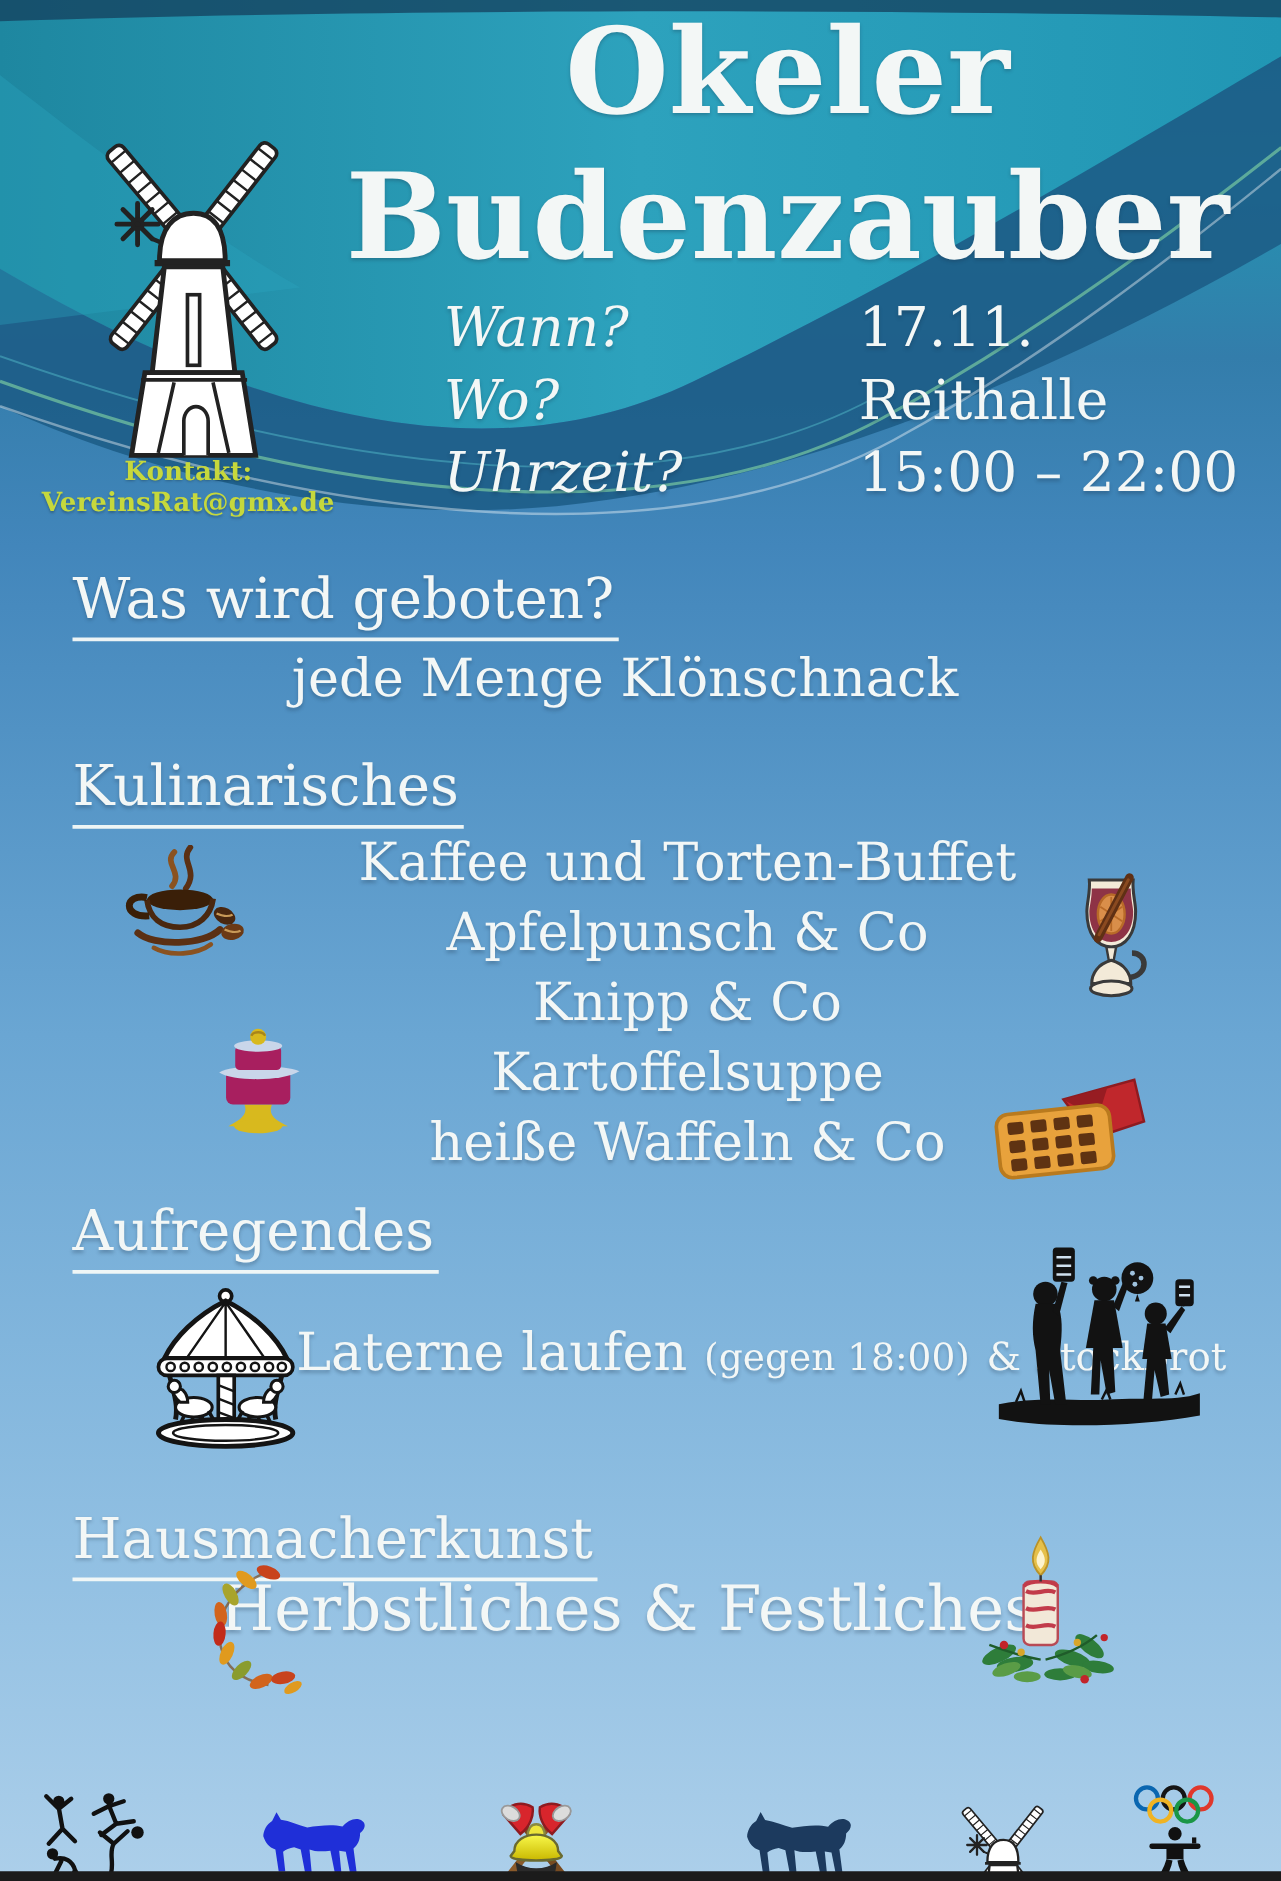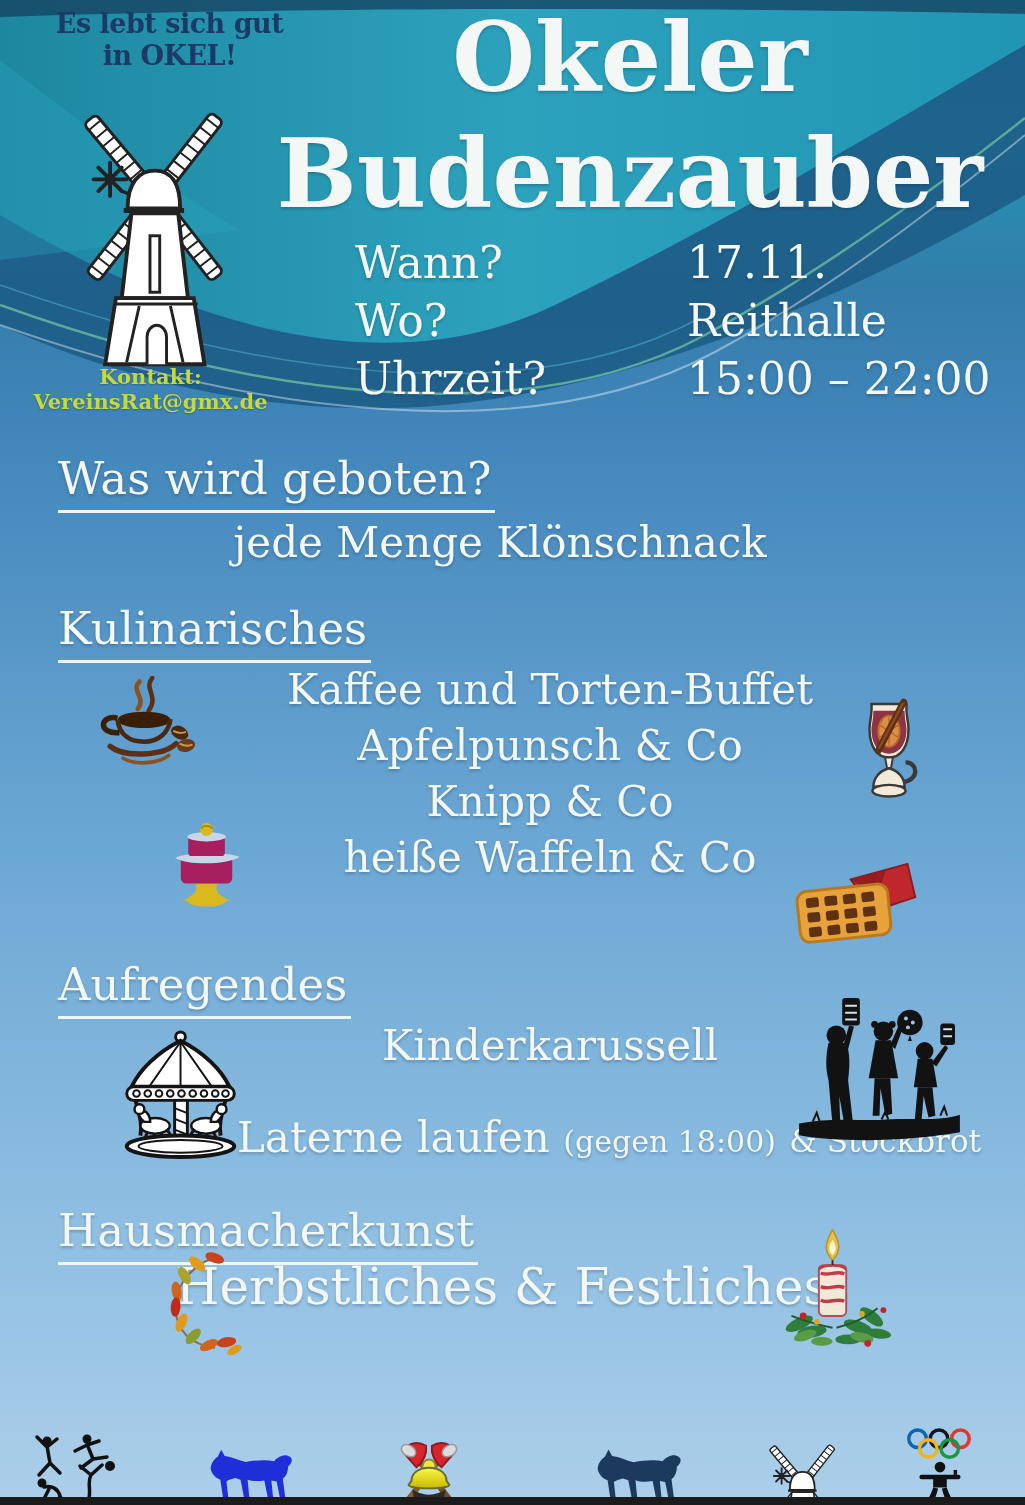--- a/index.html
+++ b/index.html
@@ -15,21 +15,21 @@
   .badge{left:52px;top:8px;width:235px;text-align:center;font-size:27px;font-weight:bold;
          color:#1c3a66;line-height:1.2;letter-spacing:-.5px;}
   .windmill-main{left:70px;top:82px;width:158px;height:292px;}
   .contact{left:18px;top:364px;width:265px;text-align:center;color:#c6d83c;font-weight:bold;
            font-size:21px;line-height:1.2;text-shadow:0 1px 2px rgba(0,0,0,.25);}
   .title{left:240px;top:10px;width:780px;text-align:center;font-weight:bold;}
   .title .l1{font-size:95px;line-height:1;}
   .title .l2{font-size:95px;line-height:1;margin-top:21px;}
   .details{left:355px;top:234px;width:640px;font-size:44px;}
   .details .row{height:58px;line-height:58px;white-space:nowrap;}
-  .details .lab{display:inline-block;width:318px;}
+  .details .lab{display:inline-block;width:318px;font-style:italic;}
   h2.sec{margin:0;font-size:45px;font-weight:normal;display:inline-block;
          border-bottom:3px solid rgba(245,250,248,.95);padding:0 4px 5px 0;}
   .h-offer{left:58px;top:452px;}
   .lead{left:0;top:518px;width:1000px;text-align:center;font-size:42px;}
   .h-culinary{left:58px;top:602px;}
   .list{text-align:center;font-size:42px;line-height:56px;}
   .culinary-list{left:75px;top:662px;width:950px;}
   .h-exciting{left:58px;top:958px;}
   .exciting-list{left:75px;top:1018px;width:950px;}
   .laterne{margin-left:118px;white-space:nowrap;margin-top:36px;}
@@ -319,24 +319,20 @@
     <rect width="1025" height="1505" fill="url(#bodyGrad)"></rect>
     <path d="M0,0 H1025 V45 C880,130 740,215 555,305 C375,392 170,315 0,215 Z" fill="url(#tealGrad)"></path>
     <path d="M0,215 C170,315 375,392 555,305 C740,215 880,130 1025,45 V195 C860,290 650,385 445,405 C255,422 95,368 0,325 Z" fill="#1d5c86" opacity=".88"></path>
     <path d="M0,0 H1025 V14 C700,7 300,7 0,17 Z" fill="#143f5c" opacity=".75"></path>
     <path d="M0,60 C90,130 170,190 240,230 L0,260 Z" fill="#2aa6bf" opacity=".35"></path>
     <path d="M0,305 C250,395 520,435 705,335 C825,270 940,185 1025,118" stroke="#8fe6a8" stroke-width="2.5" fill="none" opacity=".55"></path>
     <path d="M0,325 C250,413 530,452 715,352 C835,287 945,200 1025,135" stroke="#ffffff" stroke-width="2" fill="none" opacity=".4"></path>
     <path d="M0,285 C250,373 520,415 700,318" stroke="#5fd0d8" stroke-width="1.5" fill="none" opacity=".4"></path>
   </svg>
 
-  <div class="abs z badge">
-    <div>Es lebt sich gut</div>
-    <div>in OKEL!</div>
-  </div>
 
   <svg class="abs z windmill-main" viewBox="0 0 160 300">
       <use href="#sym-windmill"></use>
     </svg>
 
   <div class="abs z contact">
     <div>Kontakt:</div>
     <div>VereinsRat@gmx.de</div>
   </div>
 
@@ -365,40 +361,40 @@
   </div>
   <div class="abs z lead white">jede Menge Klönschnack</div>
 
   <div class="abs z h-culinary">
     <h2 class="sec white">Kulinarisches</h2>
   </div>
   <div class="abs z culinary-list list white">
     <div>Kaffee und Torten-Buffet</div>
     <div>Apfelpunsch &amp; Co</div>
     <div>Knipp &amp; Co</div>
+    <div>Kartoffelsuppe</div>
     <div>heiße Waffeln &amp; Co</div>
   </div>
   <svg class="abs z" style="left:92px;top:676px;width:105px;height:96px" viewBox="0 0 115 105">
       <use href="#sym-coffee"></use>
     </svg>
   <svg class="abs z" style="left:168px;top:806px;width:78px;height:102px" viewBox="0 0 85 110">
       <use href="#sym-cake"></use>
     </svg>
   <svg class="abs z" style="left:850px;top:696px;width:78px;height:127px" viewBox="0 0 80 130">
       <use href="#sym-punch"></use>
     </svg>
   <svg class="abs z" style="left:794px;top:858px;width:132px;height:88px" viewBox="0 0 135 90">
       <use href="#sym-waffle"></use>
     </svg>
 
   <div class="abs z h-exciting">
     <h2 class="sec white">Aufregendes</h2>
   </div>
   <div class="abs z exciting-list list white">
-    <div>Kinderkarussell</div>
     <div class="laterne">
       <span>Laterne laufen</span>
       <span class="small">(gegen 18:00)</span>
       <span class="small2">&amp; Stockbrot</span>
     </div>
   </div>
   <svg class="abs z" style="left:110px;top:1028px;width:142px;height:132px" viewBox="0 0 145 135">
       <use href="#sym-carousel"></use>
     </svg>
   <svg class="abs z" style="left:793px;top:996px;width:172px;height:152px" viewBox="0 0 175 155">

